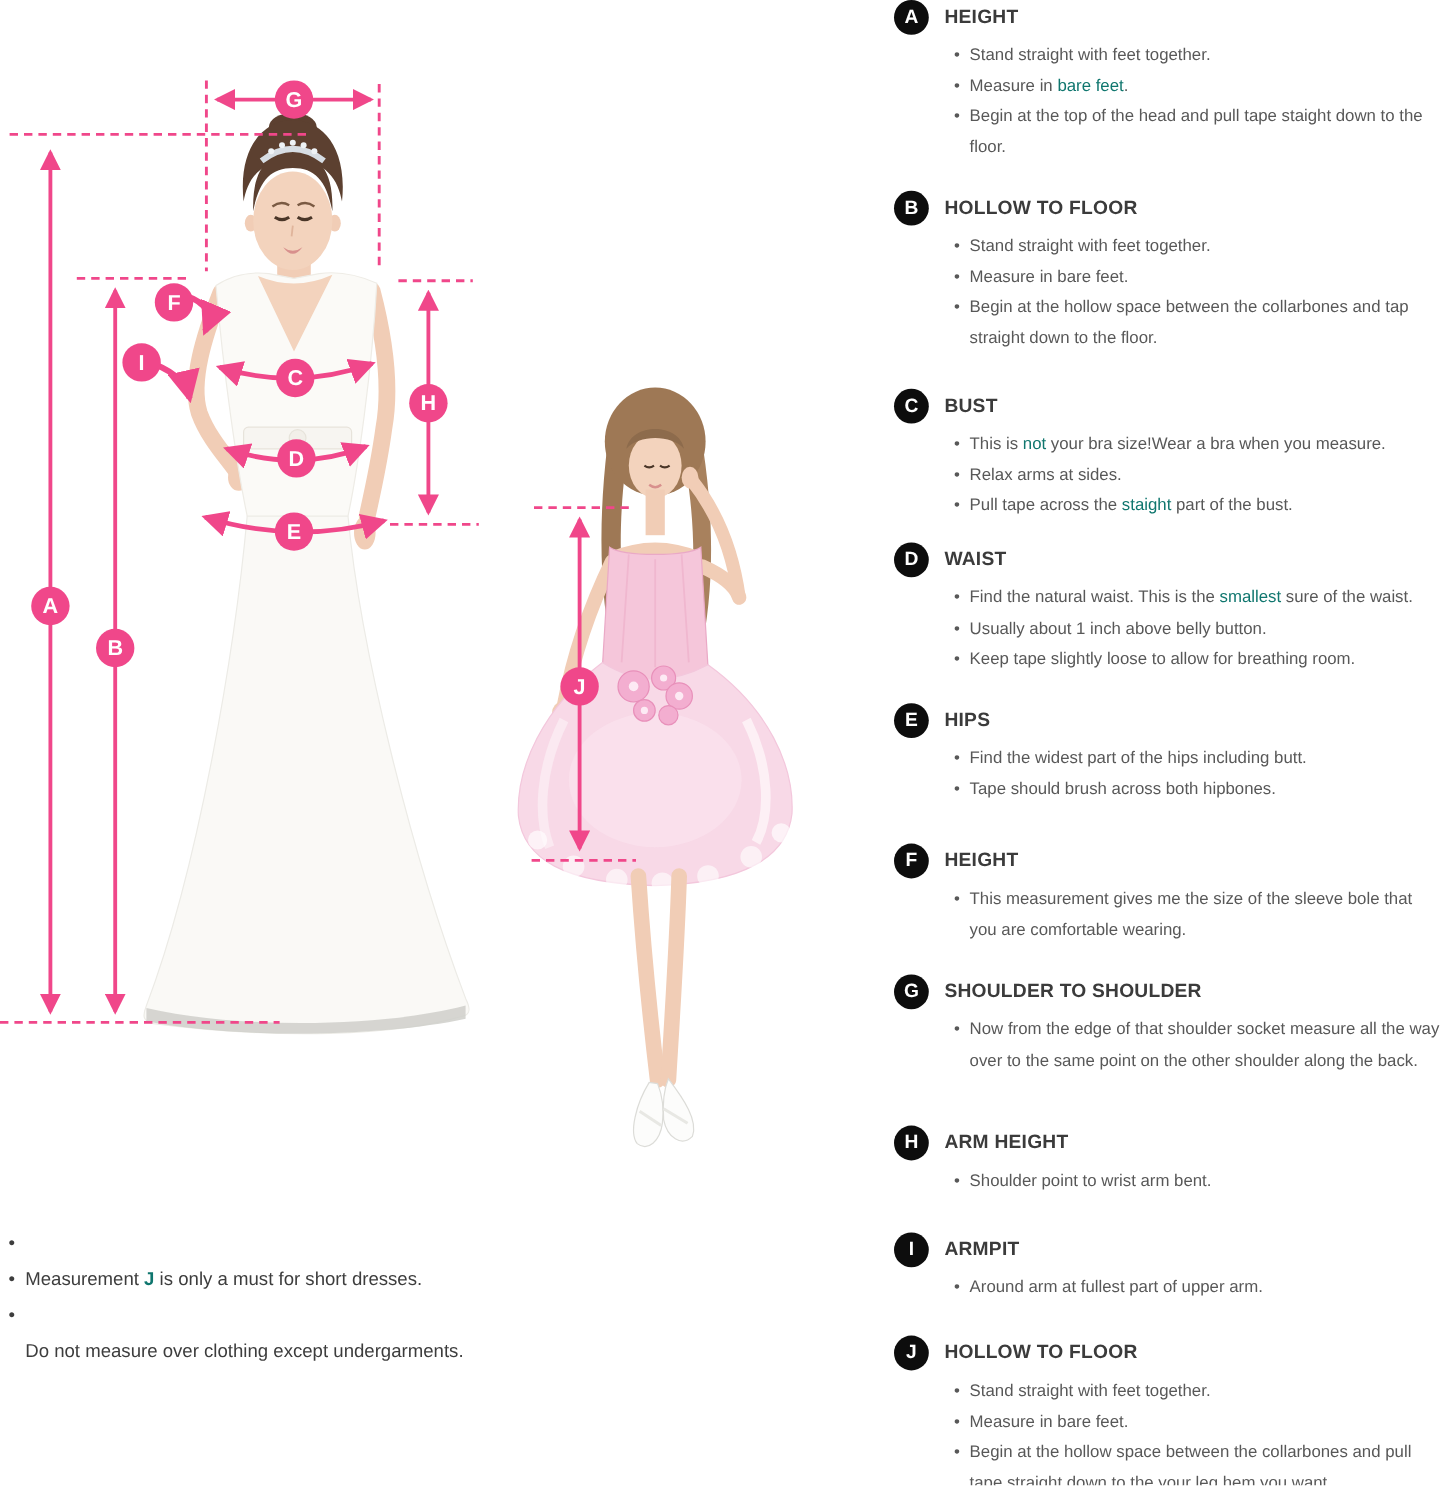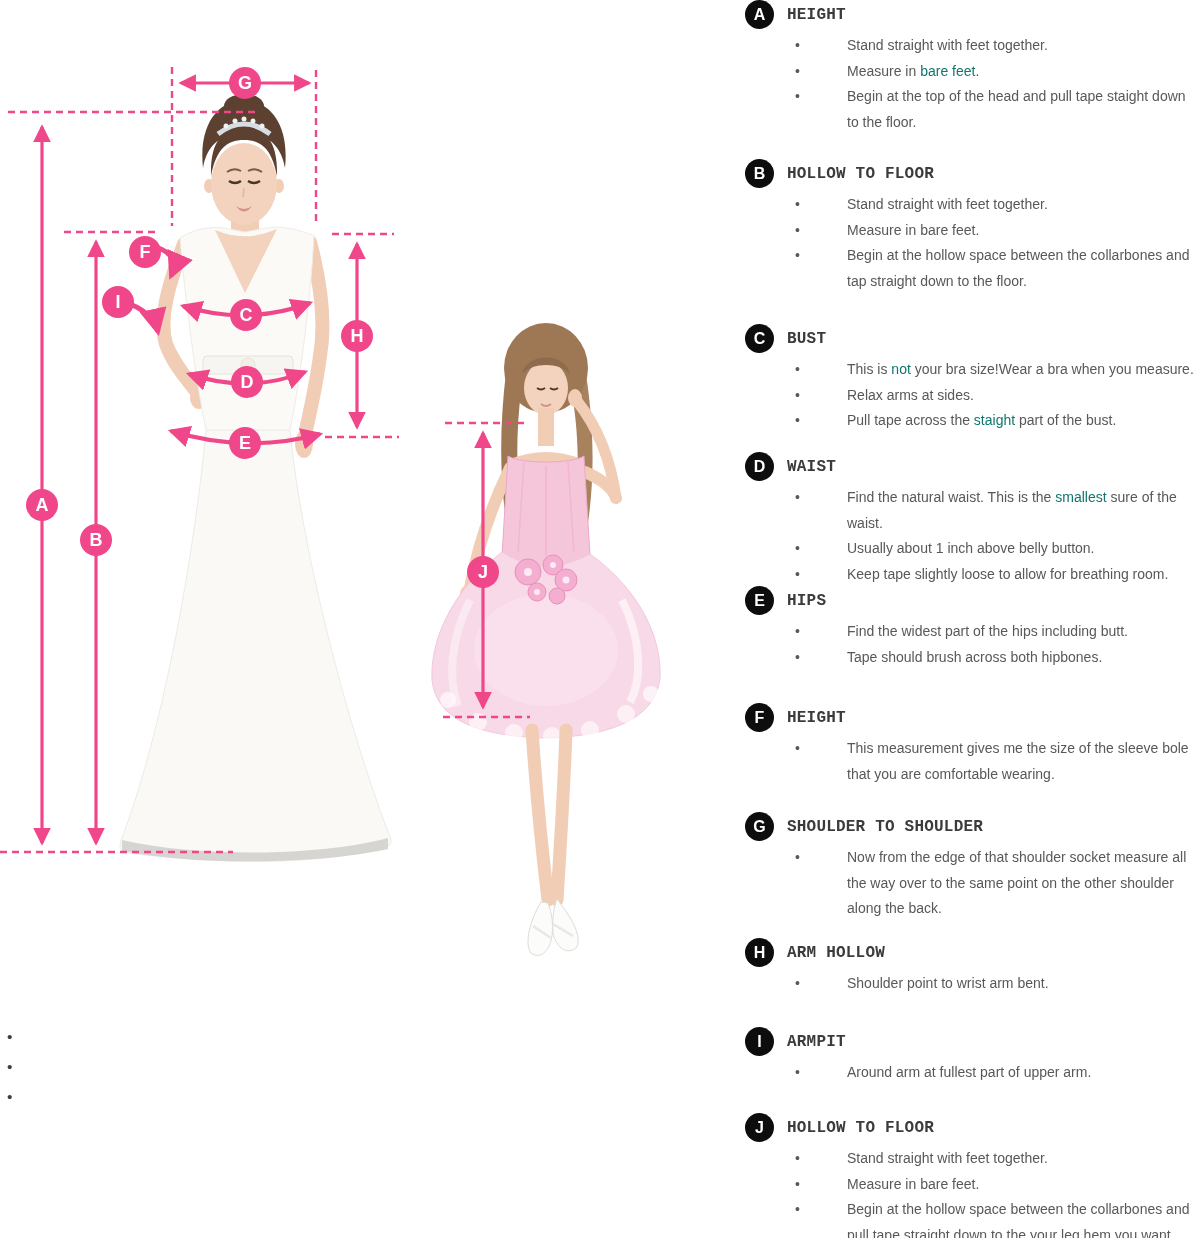--- a/index.html
+++ b/index.html
@@ -5,25 +5,25 @@
   html,body{margin:0;padding:0;background:#fff;}
   .page{position:relative;width:1200px;height:1238px;background:#ffffff;overflow:hidden;
         font-family:"Liberation Sans",sans-serif;}
   #diagram{position:absolute;left:0;top:0;}
   
   .rcol{position:absolute;left:745px;top:0;width:455px;height:1238px;}
   .msec{position:absolute;left:0;width:455px;}
   .msec .head{display:flex;align-items:center;gap:13px;}
   .badge{width:29px;height:29px;border-radius:50%;background:#0d0d0d;color:#fff;
          font-weight:bold;font-size:16px;display:flex;align-items:center;justify-content:center;flex:0 0 29px;}
-  .mtitle{font-size:16px;font-weight:bold;color:#3b3b3b;letter-spacing:.2px;font-family:Liberation Mono, monospace;}
+  .mtitle{font-size:16px;font-weight:bold;color:#3b3b3b;letter-spacing:.2px;}
   .bullets{margin-top:4px;padding-left:50px;}
   .brow{display:flex;font-size:14px;line-height:25.5px;color:#585858;}
   .bmark{flex:0 0 13px;color:#585858;}
-  .btxt{flex:1;margin-left:39px;}
+  .btxt{flex:1;}
   .hl{color:#0f766e;}
   .notes .hl{font-weight:bold;}
   
   .notes{position:absolute;left:7px;top:1022px;width:680px;}
   .nrow{display:flex;font-size:15.5px;line-height:30px;color:#3d3d3d;}
   .nrow .bmark{flex:0 0 14px;color:#3d3d3d;}
   .nrow.noBullet{padding-left:14px;}
 </style>
 </head>
 <body>
@@ -282,21 +282,21 @@
         <div class="bullets">
           <div class="brow">
             <span class="bmark">•</span>
             <span class="btxt"><span>Now from the edge of that shoulder socket measure all the way over to the same point on the other shoulder along the back.</span></span>
           </div>
         </div>
       </div>
       <div class="msec" style="top: 938px;">
         <div class="head">
           <span class="badge">H</span>
-          <span class="mtitle">ARM HOLLOW</span>
+          <span class="mtitle">ARM HEIGHT</span>
         </div>
         <div class="bullets">
           <div class="brow">
             <span class="bmark">•</span>
             <span class="btxt"><span>Shoulder point to wrist arm bent.</span></span>
           </div>
         </div>
       </div>
       <div class="msec" style="top: 1027px;">
         <div class="head">
@@ -331,19 +331,23 @@
         </div>
       </div>
     </div>
 
   <div class="notes" id="notes">
       <div class="nrow">
         <span class="bmark">•</span>
       </div>
       <div class="nrow">
         <span class="bmark">•</span>
+        <span><span>Measurement </span><span class="hl">J</span><span> is only a must for short dresses.</span></span>
       </div>
       <div class="nrow">
         <span class="bmark">•</span>
       </div>
+      <div class="nrow noBullet">
+        <span><span>Do not measure over clothing except undergarments.</span></span>
+      </div>
     </div>
 
 </div>
 
 </body></html>

